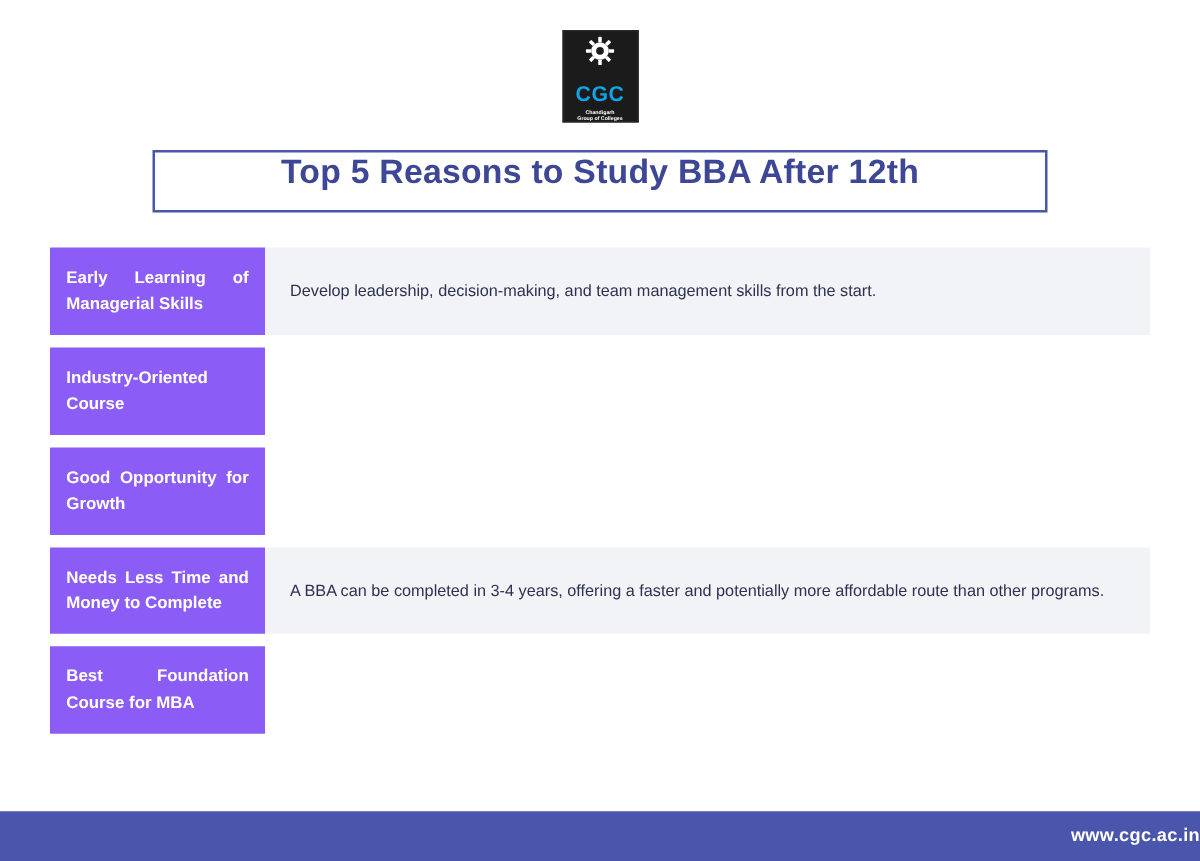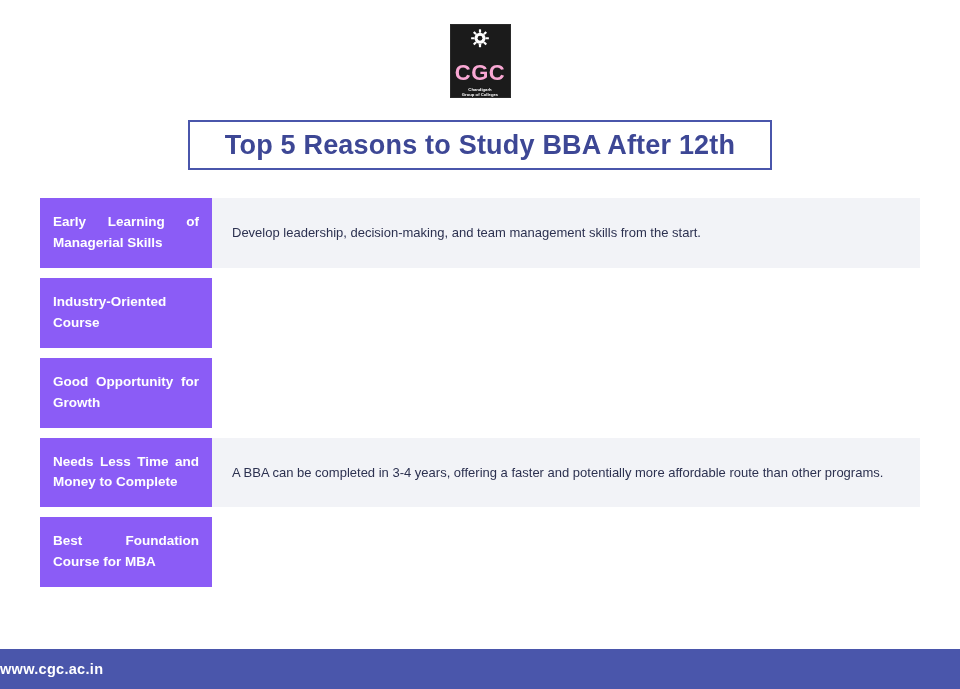--- a/index.html
+++ b/index.html
@@ -34,44 +34,44 @@
     align-items: center;
     justify-content: flex-start;
     padding-top: 4px;
   }
   .logo-gear {
     width: 26px;
     height: 26px;
     display: block;
   }
   .logo-cgc {
-    color: #f9a8d4;
-    font-size: 22px;
+    color: #0ea5e9;
+    font-size: 17px;
     font-weight: bold;
     letter-spacing: 0.5px;
     line-height: 1;
     margin-top: 14px;
   }
   .logo-sub {
     color: #ffffff;
     font-size: 4.2px;
     line-height: 1.25;
     text-align: center;
     margin-top: 3px;
     font-weight: bold;
   }
 
   
   .title-box {
     margin: 22px auto 0 auto;
-    width: 584px;
+    width: 716px;
     height: 50px;
     border: 2px solid #4a56ab;
     display: flex;
-    align-items: center;
+    align-items: flex-start;
     justify-content: center;
   }
   .title-text {
     color: #3d4795;
     font-size: 27px;
     font-weight: bold;
     letter-spacing: 0.2px;
     white-space: nowrap;
   }
 
@@ -117,21 +117,21 @@
   
   .footer {
     position: absolute;
     left: 0;
     bottom: 0;
     width: 960px;
     height: 40px;
     background: #4a56ab;
     display: flex;
     align-items: center;
-    justify-content: flex-start;
+    justify-content: flex-end;
   }
   .footer-text {
     color: #ffffff;
     font-size: 14.5px;
     font-weight: bold;
     letter-spacing: 0.3px;
   }
 </style>
 </head>
 <body>

